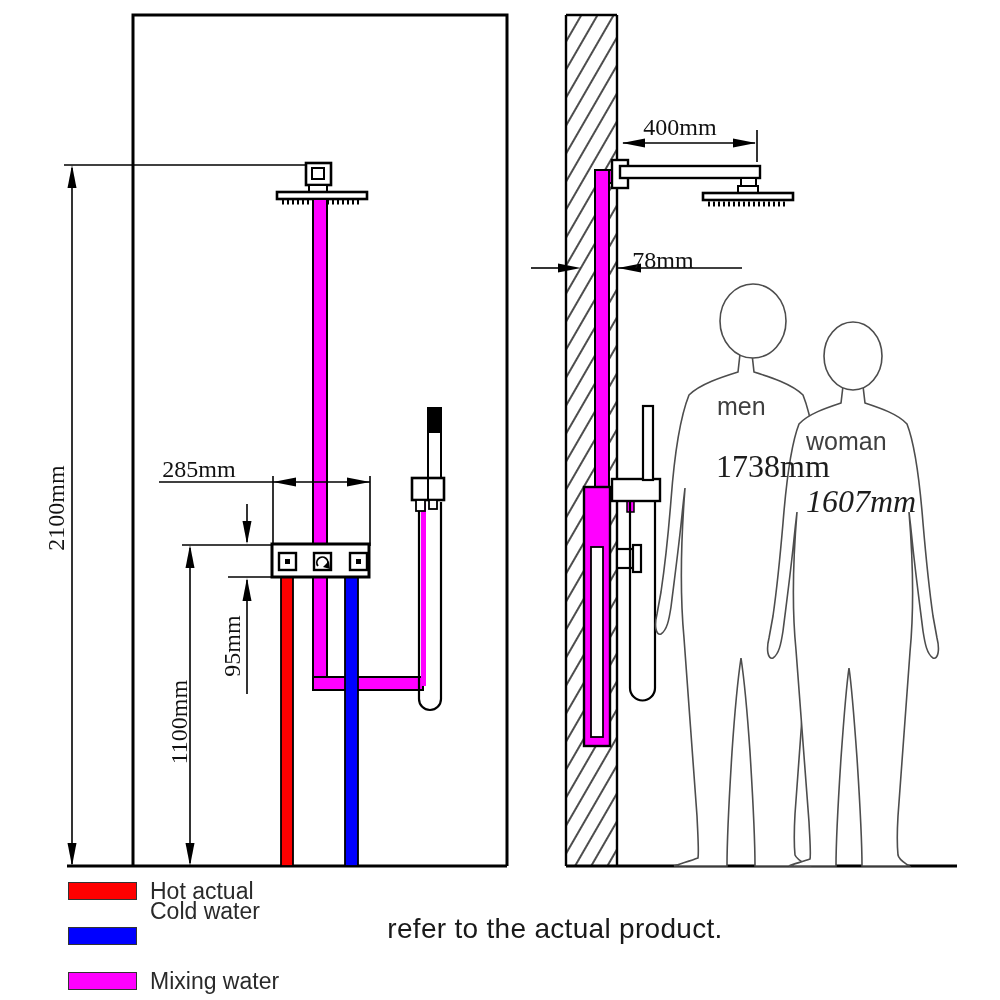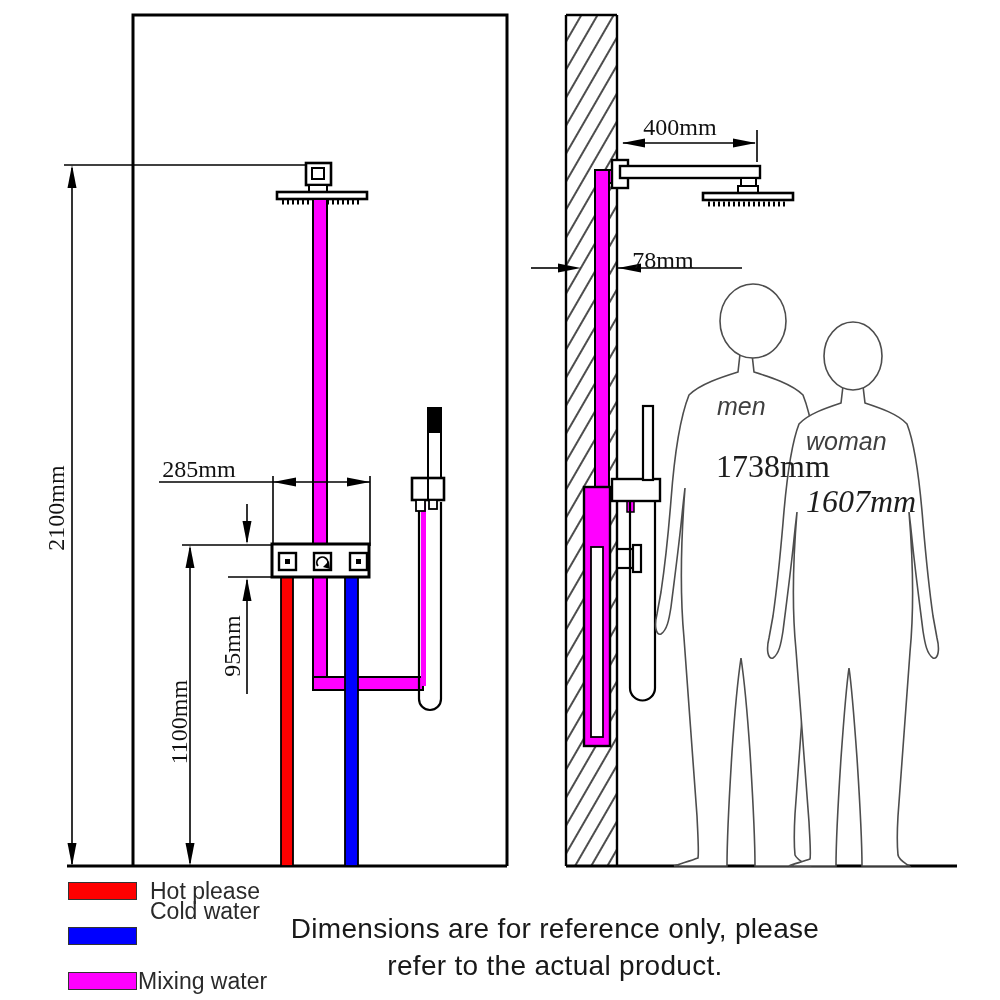--- a/index.html
+++ b/index.html
@@ -4,21 +4,21 @@
 <style>
   html,body{margin:0;padding:0;background:#fff;}
   .canvas{position:relative;width:1000px;height:1000px;background:#fff;overflow:hidden;}
   svg.art{position:absolute;left:0;top:0;}
   .lbl{position:absolute;white-space:nowrap;color:#111;}
   .serif{font-family:"Liberation Serif",serif;}
   .sans{font-family:"Liberation Sans",sans-serif;}
   .dim{font-size:24px;line-height:28px;}
   .ctr{text-align:center;}
   .rot{transform:rotate(-90deg);transform-origin:center center;}
-  .figlbl{font-size:25px;color:#3f3f3f;line-height:25px;font-style:italic;}
+  .figlbl{font-size:25px;color:#3f3f3f;line-height:25px;}
   .fignum{font-size:32px;color:#1d1d1d;line-height:24px;margin-top:37px;}
   .legend-label{font-size:23px;color:#2a2a2a;line-height:24px;}
   .swatch{position:absolute;left:68px;width:69px;height:18px;border:1px solid #333;box-sizing:border-box;}
   .sw-hot{background:#ff0000;}
   .sw-cold{background:#0000ff;}
   .sw-mix{background:#ff00ff;}
   .notice{font-size:28px;line-height:37px;color:#191919;letter-spacing:0.3px;}
 </style>
 </head>
 <body>
@@ -200,25 +200,24 @@
 <div class="lbl serif dim ctr" style="left:620px;top:113px;width:120px;">400mm</div>
 <div class="lbl serif dim ctr" style="left:603px;top:238px;width:120px;margin-top:8px;">78mm</div>
 
 <div class="lbl sans figlbl" style="left:717px;top:394px;">men</div>
 <div class="lbl serif fignum" style="left:716px;top:417px;">1738mm</div>
 <div class="lbl sans figlbl" style="left:806px;top:429px;text-align:right;">woman</div>
 <div class="lbl serif fignum" style="left:806px;top:452px;font-style:italic;">1607mm</div>
 
 <div>
   <div class="swatch sw-hot" style="top:882px;"></div>
-  <div class="lbl sans legend-label" style="left:150px;top:879px;">Hot please</div>
+  <div class="lbl sans legend-label" style="left:150px;top:879px;">Hot actual</div>
   <div class="swatch sw-cold" style="top:927px;"></div>
   <div class="lbl sans legend-label" style="left:150px;top:899px;">Cold water</div>
   <div class="swatch sw-mix" style="top:972px;"></div>
-  <div class="lbl sans legend-label" style="left:138px;top:969px;">Mixing water</div>
+  <div class="lbl sans legend-label" style="left:150px;top:969px;">Mixing water</div>
 </div>
 
 <div class="lbl sans notice ctr" style="left:250px;top:910px;width:610px;">
-  <div>Dimensions are for reference only, please</div>
   <div>refer to the actual product.</div>
 </div>
 
 </div>
 
 </body></html>

